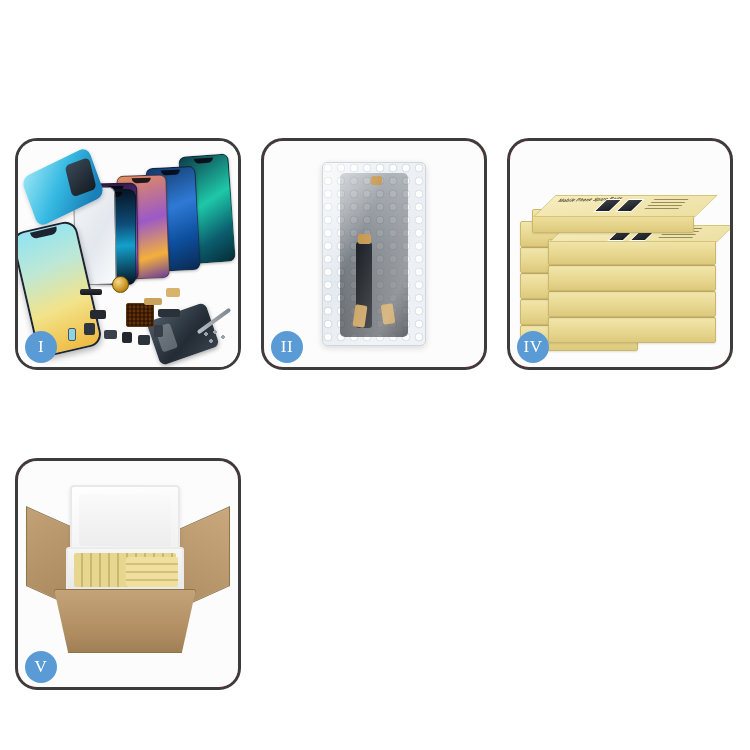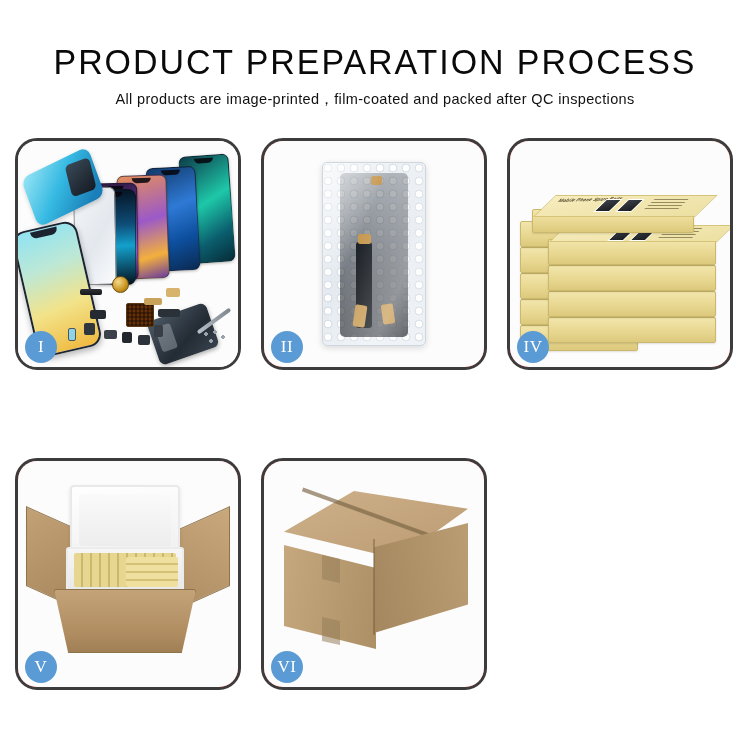--- a/index.html
+++ b/index.html
@@ -424,24 +424,20 @@
     position: absolute; left: 109px; top: 78px;
     width: 2px; height: 96px;
     background: rgba(110,90,60,.45);
   }
 </style>
 </head>
 <body>
 
 <div class="page">
 
-  <div class="header">
-    <div class="title">PRODUCT PREPARATION PROCESS</div>
-    <div class="subtitle">All products are image-printed，film-coated and packed after QC inspections</div>
-  </div>
 
   <div class="grid">
 
     <div class="panel p1">
       <div class="panel-clip">
         <div class="ph ph5">
             <div class="ph-notch"></div>
           </div>
         <div class="ph ph4">
             <div class="ph-notch"></div>
@@ -533,27 +529,15 @@
         <div class="v-flap-r"></div>
         <div class="v-foam-lid"></div>
         <div class="v-foam-body"></div>
         <div class="v-yellow"></div>
         <div class="v-yellow2"></div>
         <div class="v-carton-front"></div>
       </div>
       <div class="badge">V</div>
     </div>
 
-    <div class="panel">
-      <div class="panel-clip">
-        <div class="c-top"></div>
-        <div class="c-seam"></div>
-        <div class="c-left"></div>
-        <div class="c-right"></div>
-        <div class="c-edge"></div>
-        <div class="c-tape c-tape-a"></div>
-        <div class="c-tape c-tape-b"></div>
-      </div>
-      <div class="badge">VI</div>
-    </div>
 
   </div>
 </div>
 
 </body></html>

